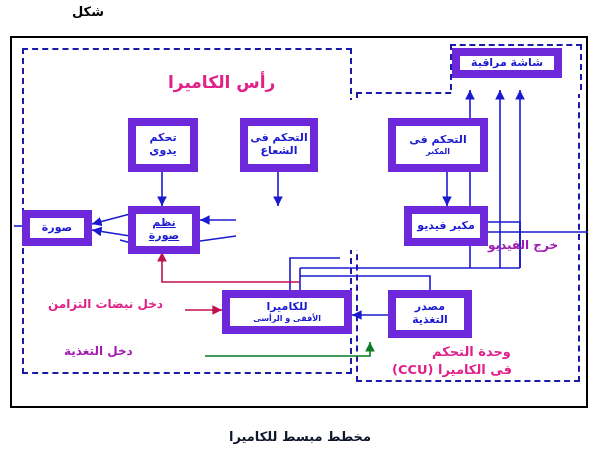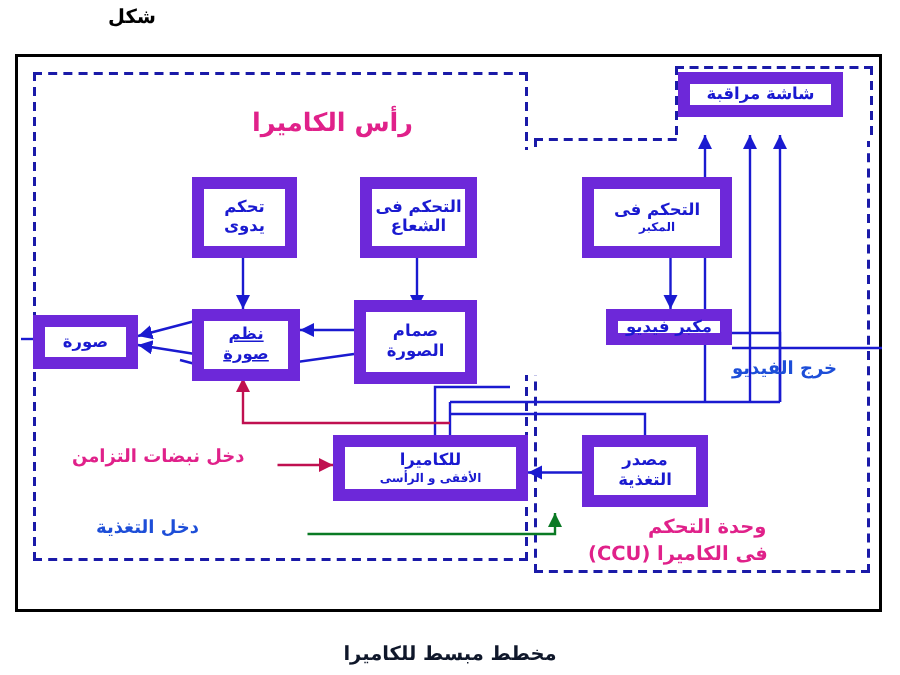--- a/index.html
+++ b/index.html
@@ -26,21 +26,21 @@
 
   
   .box{position:absolute;border:8px solid #6d28d9;box-sizing:border-box;background:#fff;
        display:flex;align-items:center;justify-content:center;text-align:center;
        color:#1a1ad0;font-weight:bold;direction:rtl;line-height:1.15;}
   .box span{display:block;}
   .sub{font-size:8px;font-weight:bold;}
 
   
   .red{color:#e0218a;font-weight:bold;direction:rtl;}
-  .green{color:#1d4ed8;font-weight:bold;direction:rtl;}
+  .green{color:#a21caf;font-weight:bold;direction:rtl;}
 
   svg.wires{position:absolute;left:0;top:0;width:600px;height:450px;pointer-events:none;}
 </style>
 </head>
 <body>
 
 <div id="stage">
 
   <div class="lbl top-caption">شكل</div>
 
@@ -130,26 +130,22 @@
   <div class="box" style="left:388px;top:118px;width:100px;height:54px;font-size:11px;flex-direction:column;">
     <span>التحكم فى</span>
     <span class="sub">المكبر</span>
   </div>
 
   <div class="box" style="left:128px;top:206px;width:72px;height:48px;font-size:11px;flex-direction:column;text-decoration:underline;">
     <span>نظم</span>
     <span>صورة</span>
   </div>
 
-  <div class="box" style="left:236px;top:200px;width:82px;height:56px;font-size:11px;flex-direction:column;">
-    <span>صمام</span>
-    <span>الصورة</span>
-  </div>
 
-  <div class="box" style="left:404px;top:206px;width:84px;height:24px;font-size:11px;">
+  <div class="box" style="left:404px;top:206px;width:84px;height:40px;font-size:11px;">
     <span>مكبر فيديو</span>
   </div>
 
   <div class="box" style="left:22px;top:210px;width:70px;height:36px;font-size:11px;">
     <span>صورة</span>
   </div>
 
   <div class="box" style="left:222px;top:290px;width:130px;height:44px;font-size:11px;flex-direction:column;">
     <span>للكاميرا</span>
     <span class="sub">الأفقى و الرأسى</span>

